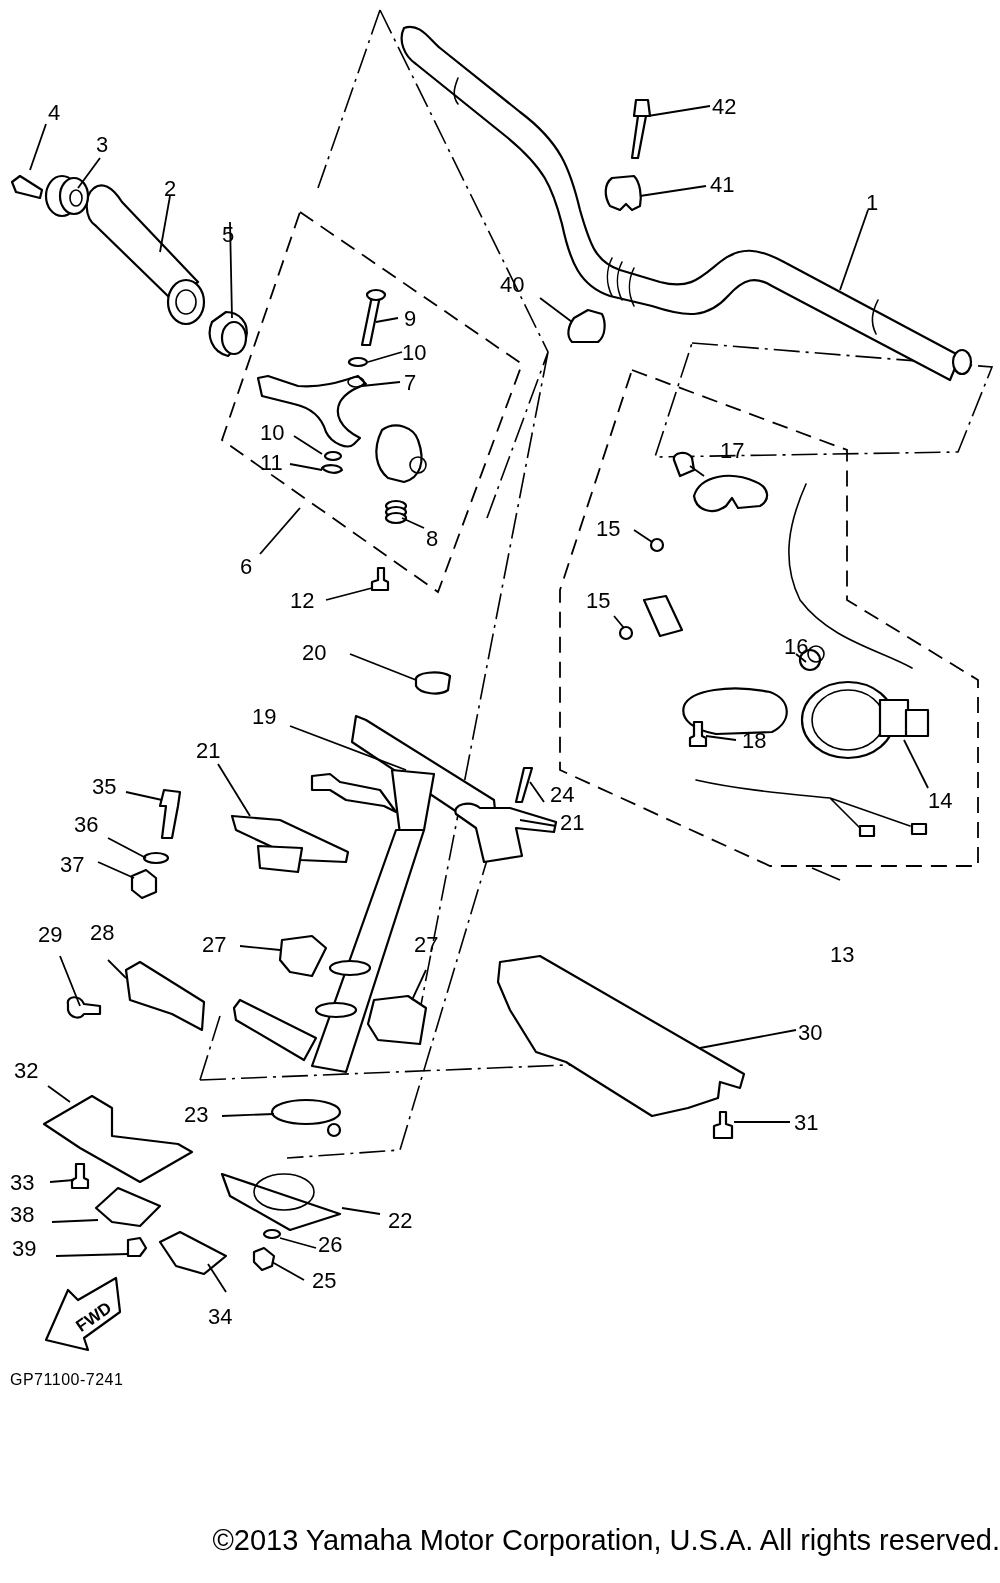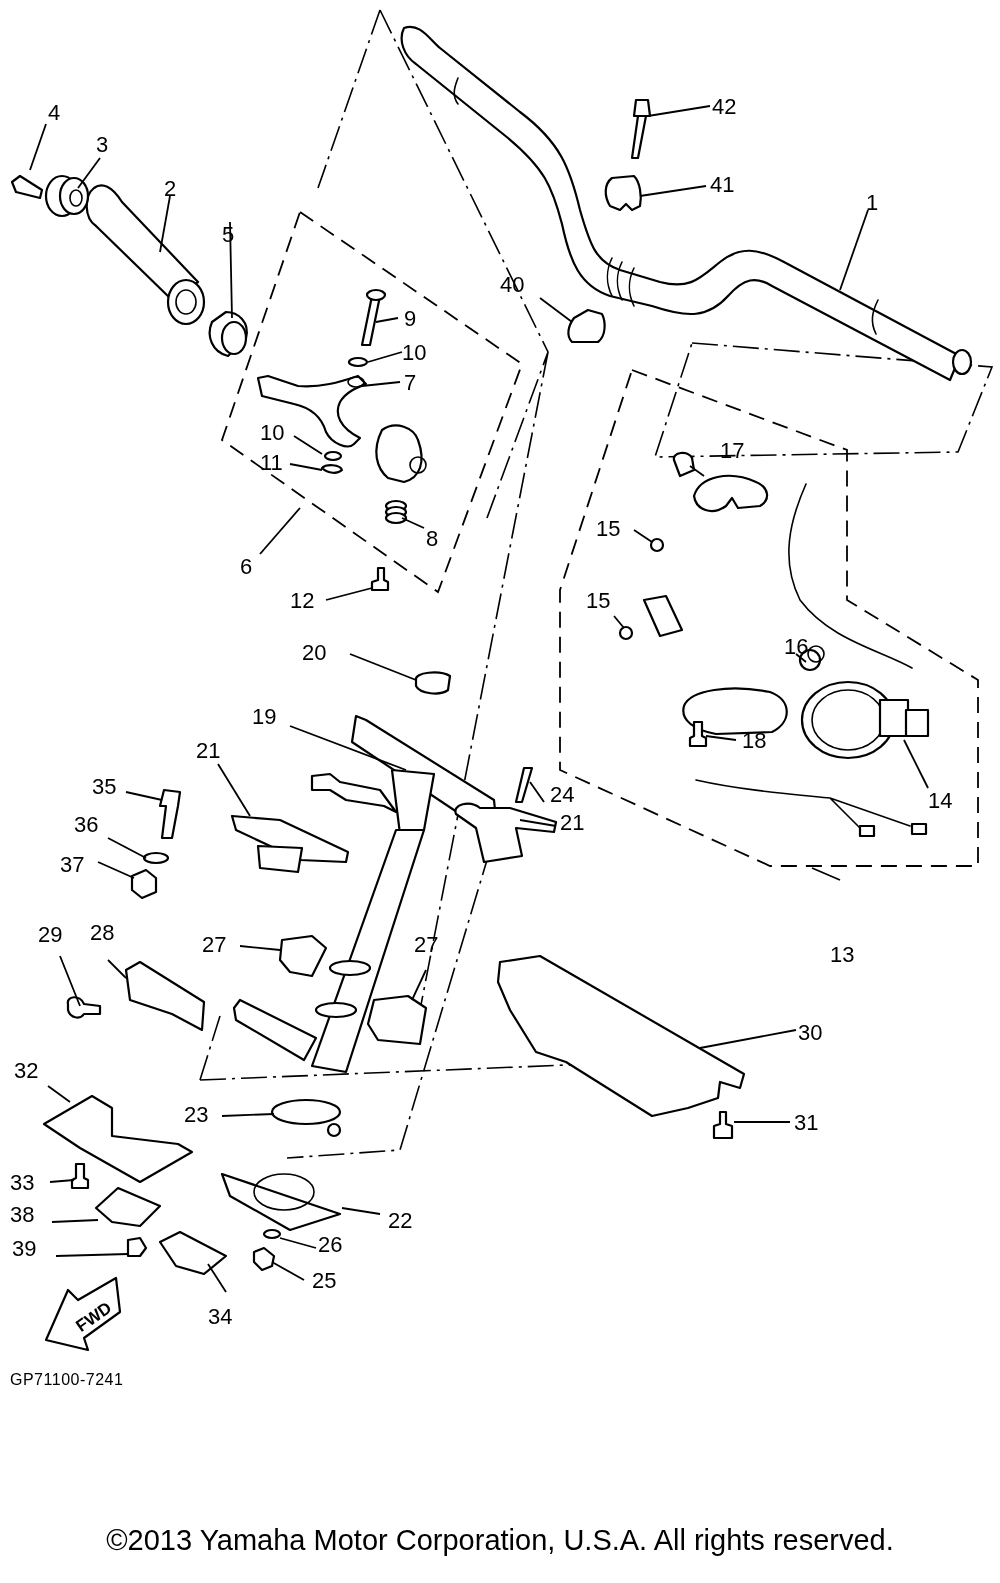--- a/index.html
+++ b/index.html
@@ -5,21 +5,21 @@
   html, body { margin:0; padding:0; background:#ffffff; }
   body { width:1000px; height:1583px; position:relative; overflow:hidden; font-family:"Liberation Sans", sans-serif; color:#000; }
   #diagram { position:absolute; left:0; top:0; width:1000px; height:1583px; }
   .part { fill:#fff; stroke:#000; stroke-width:2.2; stroke-linejoin:round; stroke-linecap:round; }
   .thin { fill:none; stroke:#000; stroke-width:1.6; stroke-linecap:round; }
   .leader { fill:none; stroke:#000; stroke-width:1.8; }
   .dash { fill:none; stroke:#000; stroke-width:1.8; stroke-dasharray:16 9; }
   .dashdot { fill:none; stroke:#000; stroke-width:1.6; stroke-dasharray:26 6 3 6; }
   .callout { font-family:"Liberation Sans", sans-serif; font-size:22px; fill:#000; }
   .code { position:absolute; left:10px; top:1355px; font-size:16px; letter-spacing:0.5px;margin-top:16px; }
-  .copyright { position:absolute; left:0; width:1000px; top:1524px; text-align:center; font-size:29px; }
+  .copyright { position:absolute; left:0; width:1000px; top:1524px; text-align:right; font-size:29px; }
 </style>
 </head>
 <body>
 
 <svg id="diagram" viewBox="0 0 1000 1583" xmlns="http://www.w3.org/2000/svg">
 
   <path class="dashdot" d="M380 10 L318 188 M380 10 L548 352 L487 518 M548 352 L420 1010"></path>
 
   <path class="dash" d="M300 212 L522 364 L438 592 L222 440 Z"></path>
 

